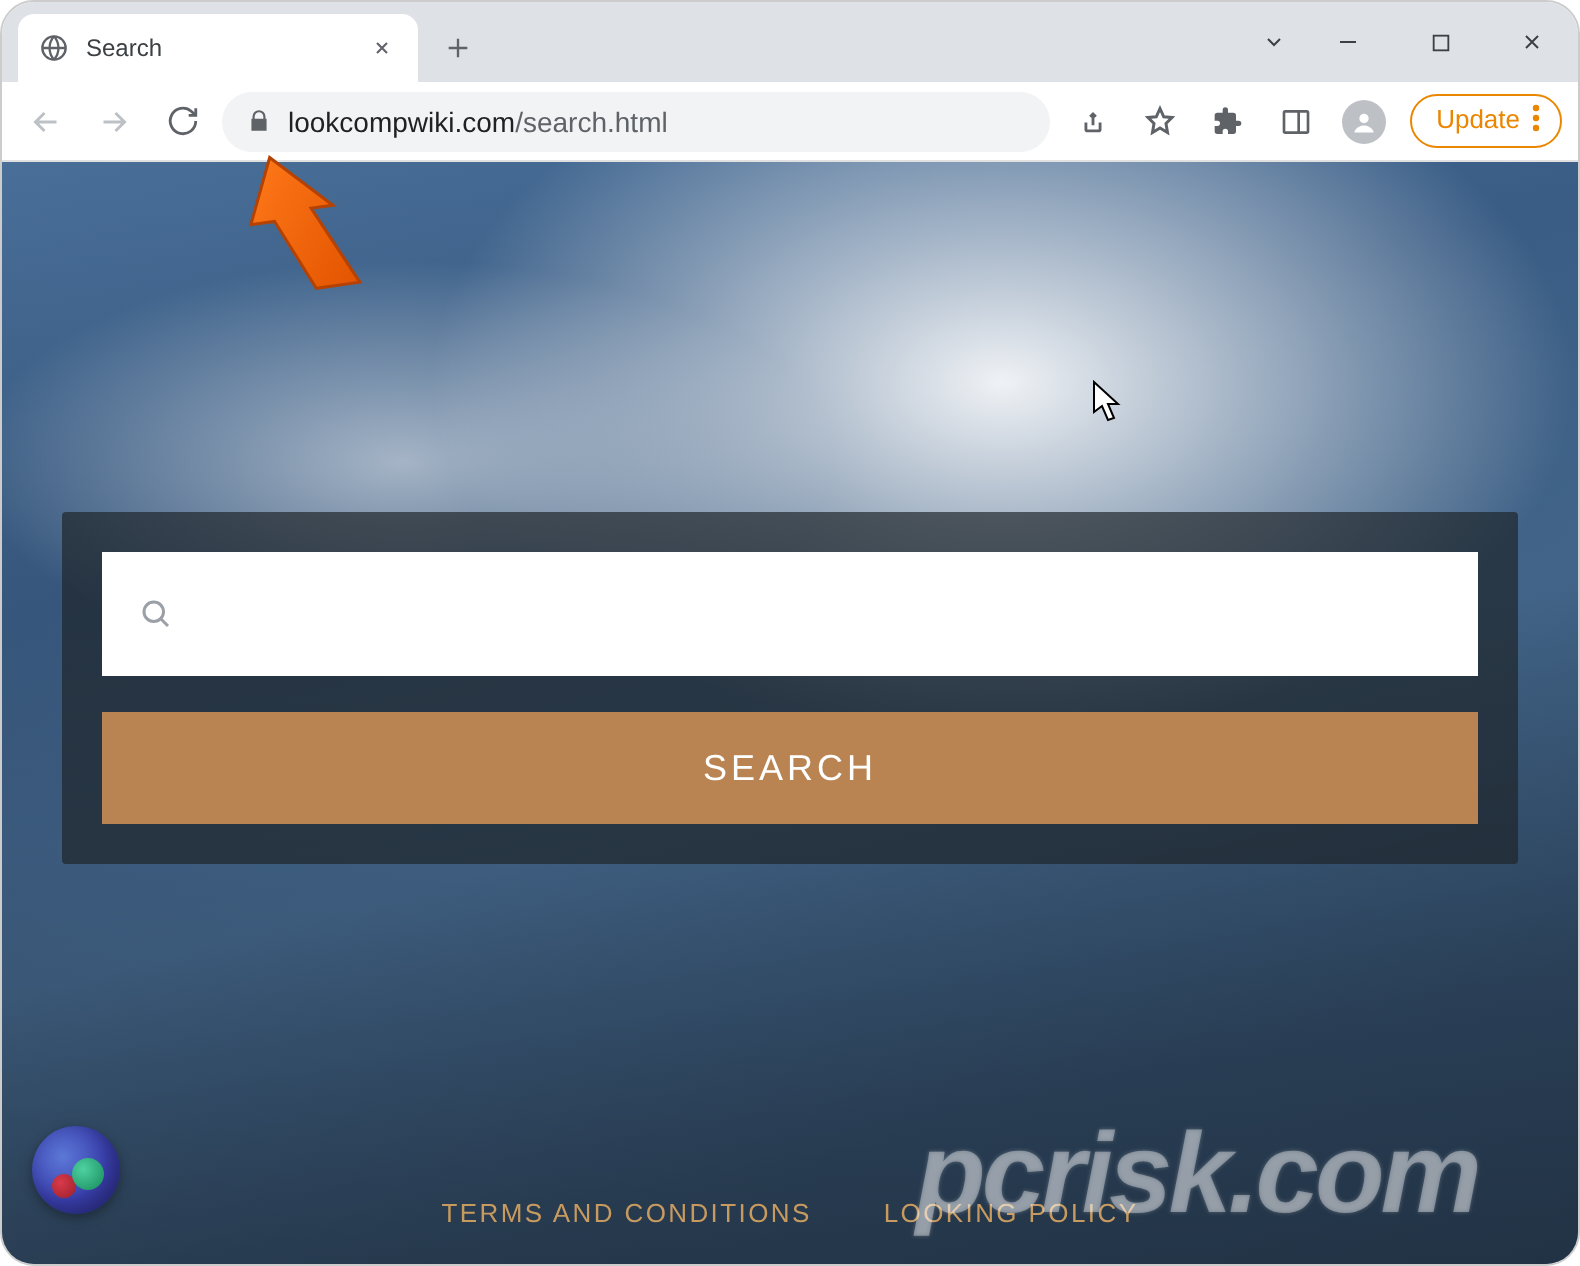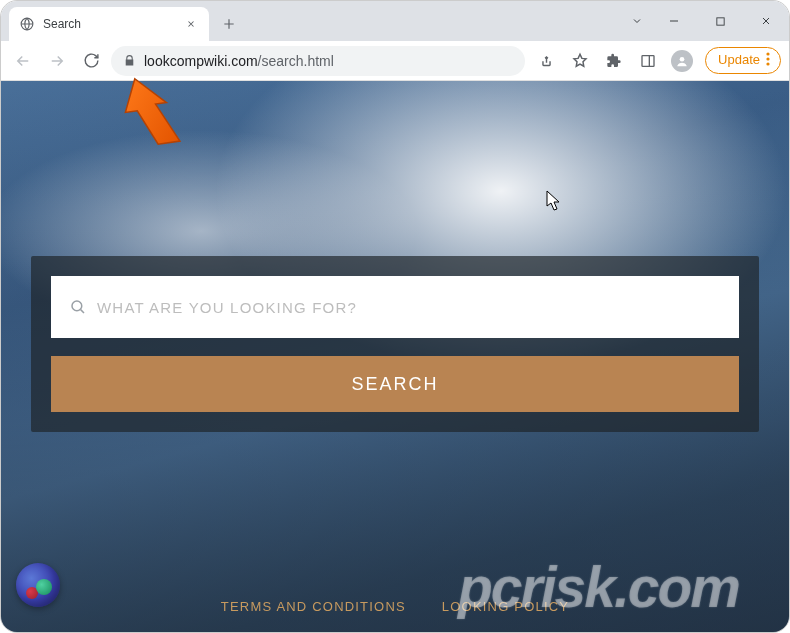--- a/index.html
+++ b/index.html
@@ -350,21 +350,20 @@
   <div class="content">
 
     <div class="search-panel">
       <div class="search-input-wrap">
         <span class="mag">
           <svg width="18" height="18" viewBox="0 0 24 24" stroke="currentColor" stroke-width="2" fill="none">
               <circle cx="10.5" cy="10.5" r="6.5"></circle>
               <path d="M20 20l-4.5-4.5"></path>
             </svg>
         </span>
-        <input class="search-input" type="text" placeholder="WHAT ARE YOU LOOKING FOR?" style="">
       </div>
       <div class="search-btn">SEARCH</div>
     </div>
 
     <div class="footer-links">
       <a>TERMS AND CONDITIONS</a>
       <a>LOOKING POLICY</a>
     </div>
 
     <div class="watermark">

